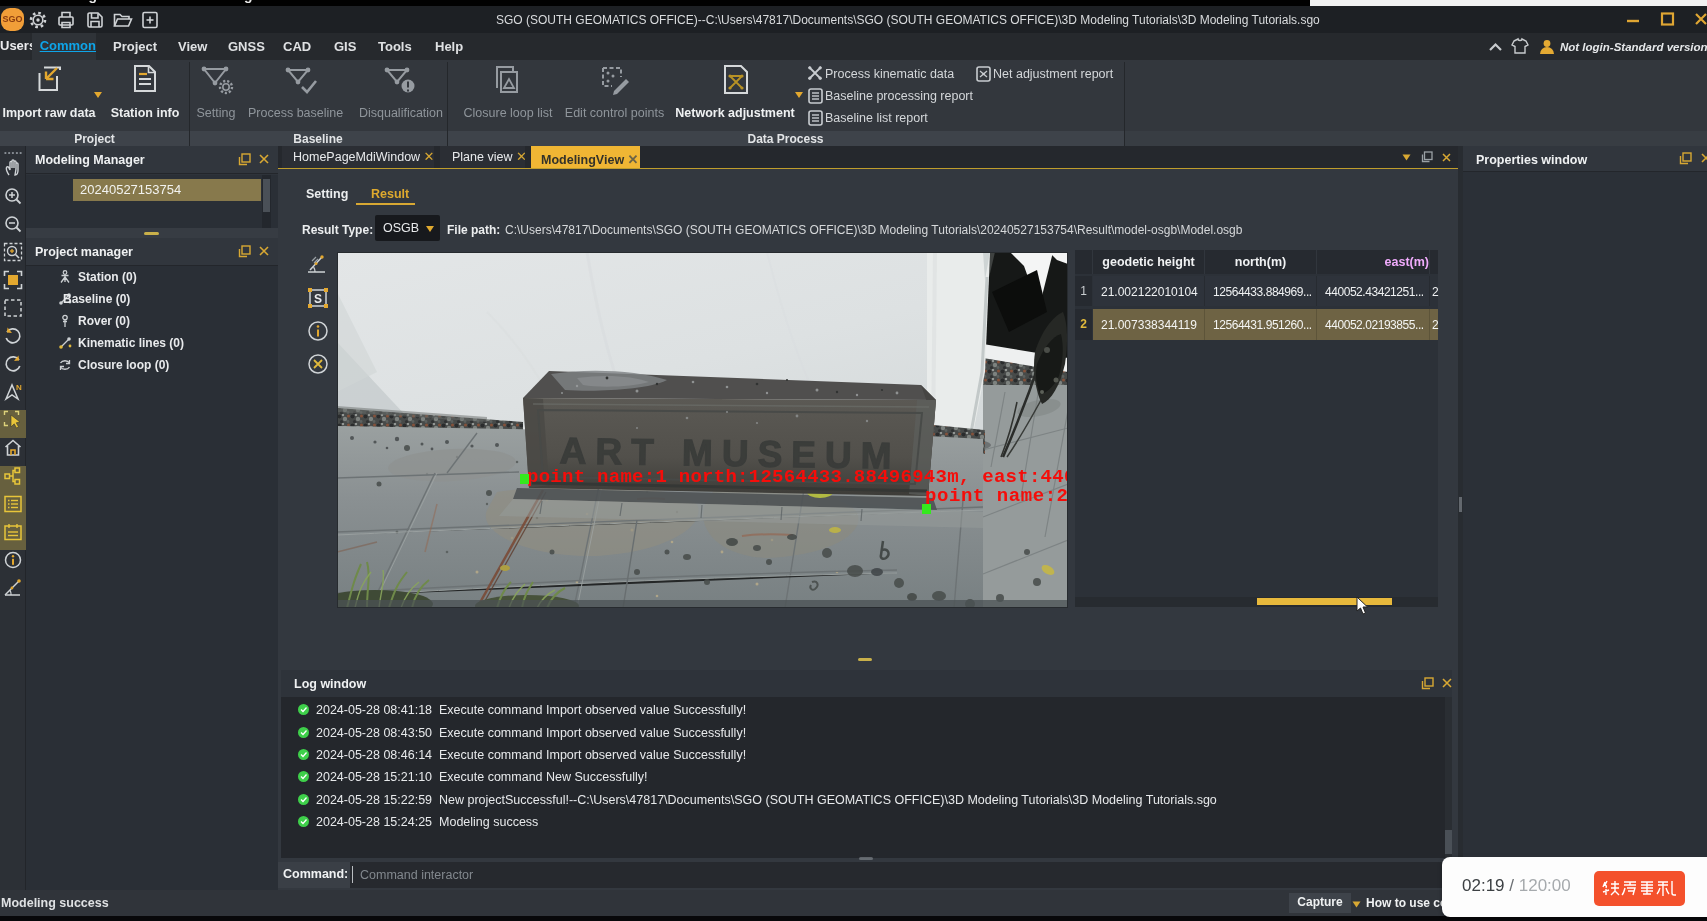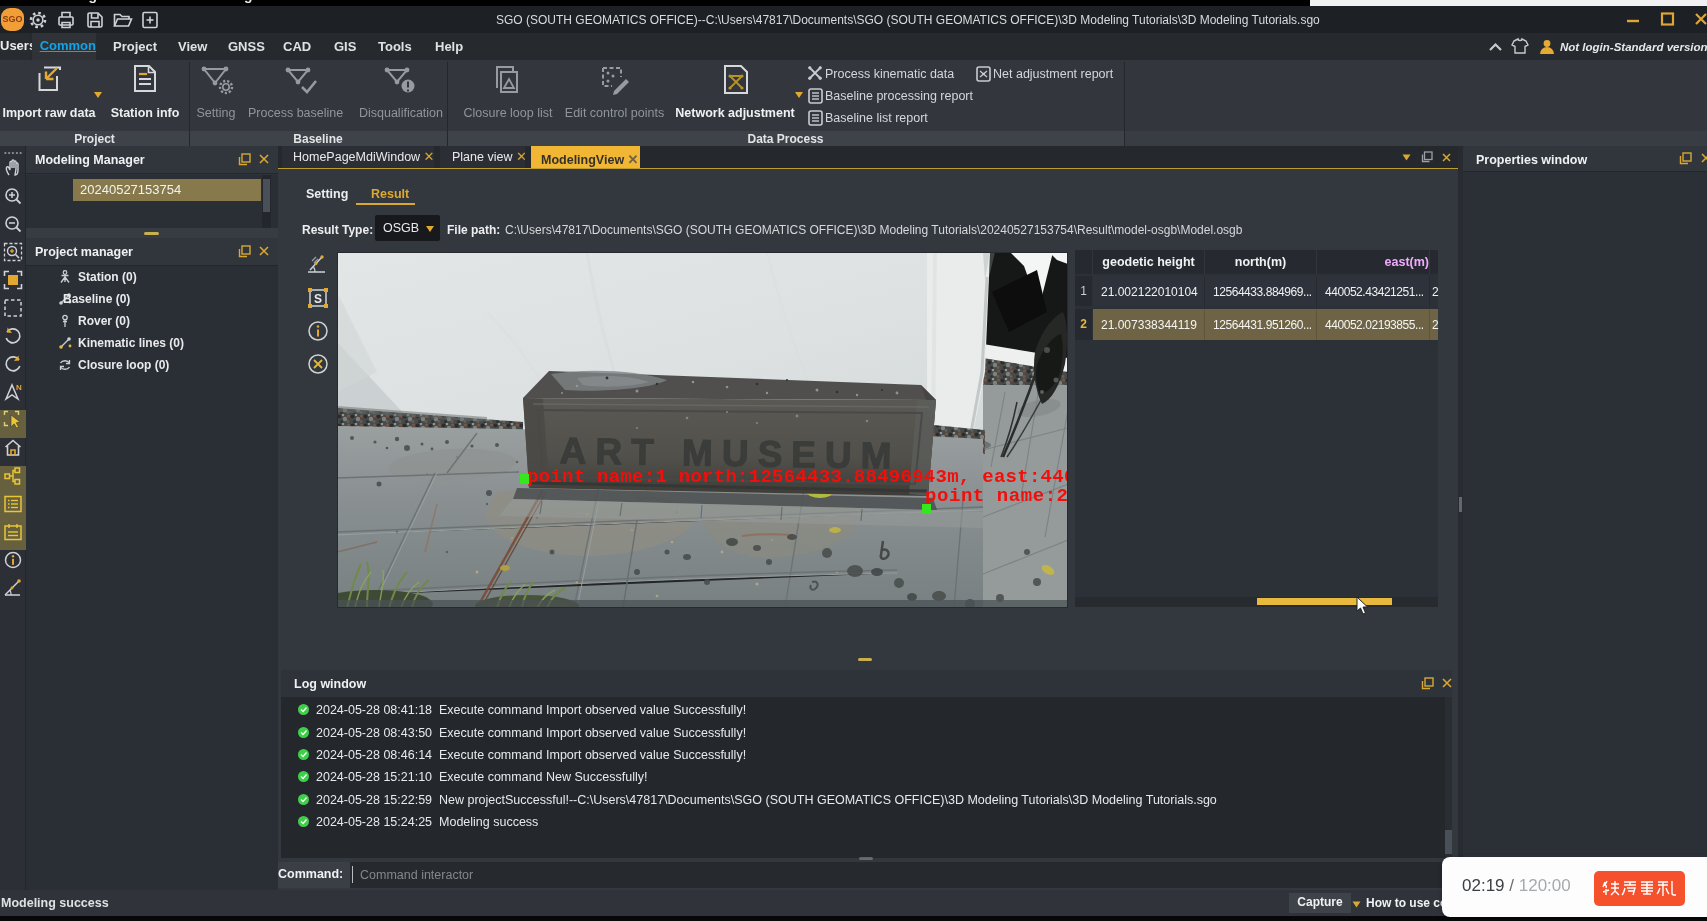--- a/index.html
+++ b/index.html
@@ -759,21 +759,21 @@
         <svg width="11" height="11" viewBox="0 0 11 11">
           <path d="M3 5.5 L5 7.5 L8.5 3.5" stroke="#fff" stroke-width="1.3" fill="none"></path>
         </svg>
       </div>
     <div class="abs" style="left:35px;top:118px;white-space:nowrap;">2024-05-28 15:24:25&nbsp;&nbsp;Modeling success</div>
   </div>
 
   <div class="abs" style="left:581px;top:711px;width:14px;height:3px;background:#9aa0a6;border-radius:2px;opacity:0.5;"></div>
 
   <div class="abs" style="left:0;top:716px;width:1180px;height:26px;background:#26292e;">
-    <div class="abs" style="left:0;top:0;width:72px;height:26px;background:#3a3f46;color:#f0f2f3;font-size:12.5px;font-weight:bold;line-height:25px;">Command:</div>
+    <div class="abs" style="left:0;top:0;width:72px;height:26px;background:#3a3f46;color:#f0f2f3;font-size:12.5px;font-weight:bold;line-height:25px;padding-left:5px;">Command:</div>
     <div class="abs" style="left:74px;top:4px;width:1px;height:17px;background:#b9bdc1;"></div>
     <div class="abs" style="left:82px;top:6px;color:#82888e;font-size:12.5px;">Command interactor</div>
   </div>
 </div>
 
 <div class="abs" style="left:1458px;top:146px;width:5px;height:744px;background:#282c31;"></div>
 <div class="abs" style="left:1459px;top:497px;width:3px;height:15px;background:#8b9197;opacity:0.6;"></div>
 <div class="abs" id="props" style="left:1463px;top:146px;width:244px;height:744px;background:#2e333a;">
   <div class="abs" style="left:0;top:0;width:244px;height:26px;background:#31363d;border-bottom:1px solid #23262b;">
     <div class="abs" style="left:13px;top:7px;color:#eff1f2;font-size:12.5px;font-weight:bold;">Properties window</div>

